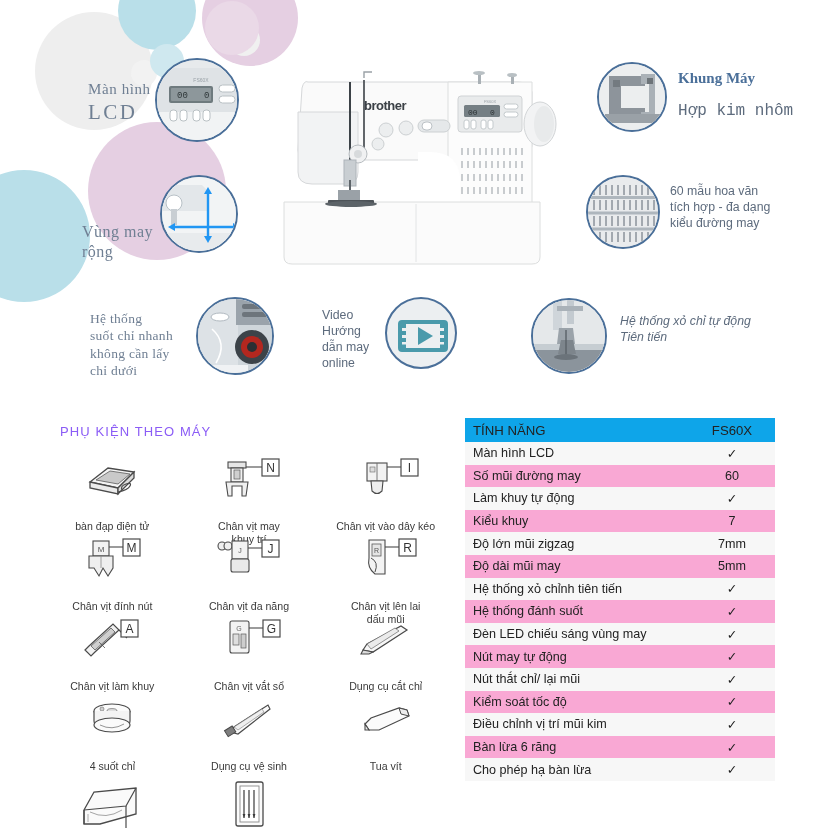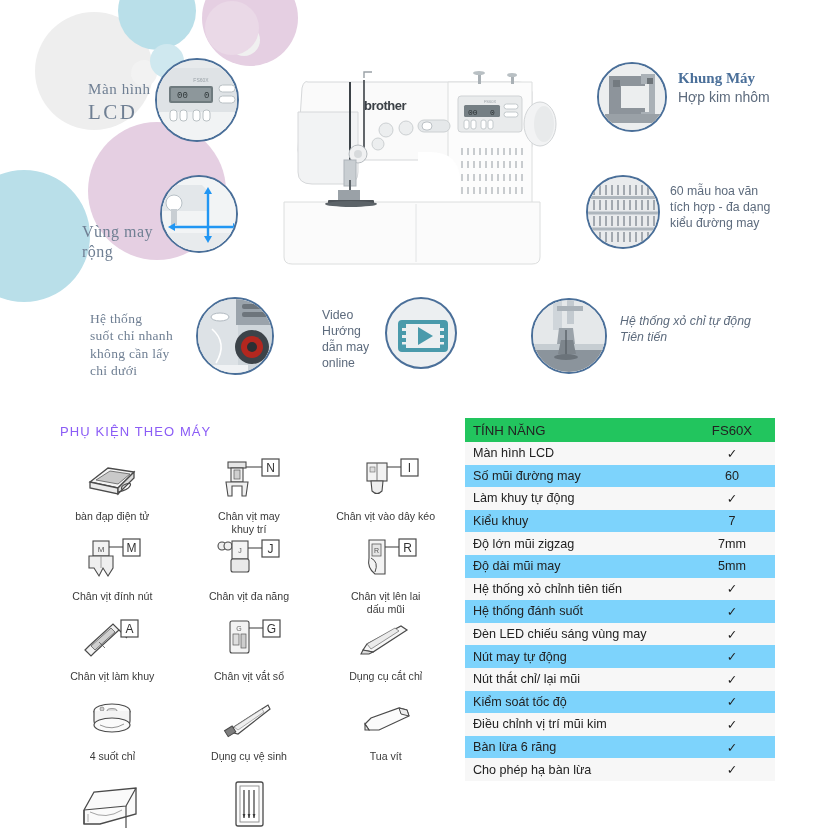--- a/index.html
+++ b/index.html
@@ -43,30 +43,30 @@
     font-family: "Liberation Sans", sans-serif;
     font-size: 13px; color: #8b5cf6; letter-spacing: 1.1px;
     position: absolute; left: 16px; top: 16px; white-space: nowrap;
   }
   .acc-grid { position: absolute; left: 0; top: 48px; width: 410px; display: grid;
               grid-template-columns: repeat(3, 1fr); row-gap: 2px; }
   .acc-cell { display: flex; flex-direction: column; align-items: center; justify-content: flex-start;
               height: 78px; padding-top: 2px; }
   .acc-icon { height: 44px; display:flex; align-items:center; justify-content:center; }
   .acc-label { font-size: 10.6px; color: #3a3a3a; text-align: center; line-height: 1.22;
-               margin-top: 8px; max-width: 128px; }
+               margin-top: 18px; max-width: 128px; }
 
   
   #spec-table { position: absolute; left: 465px; top: 418px; width: 310px; }
   #spec-table table { border-collapse: collapse; width: 100%; table-layout: fixed; }
   #spec-table td { padding: 0 8px; height: 22.6px; vertical-align: middle; font-size: 12.6px; color: #222; }
   #spec-table td.val { text-align: center; width: 86px; }
-  #spec-table tr.alt td { background: #7dd3fc; margin-top: 24px; }
+  #spec-table tr.alt td { background: #f9a8d4; margin-top: 24px; }
   #spec-table tr.plain td { background: #f7f7f7; }
-  #spec-table tr.hdr td { background: #22c55e; font-size: 13.2px; height: 24px; }
+  #spec-table tr.hdr td { background: #0ea5e9; font-size: 13.2px; height: 24px; }
   .chk { font-size: 12px; }
 </style>
 </head>
 <body>
 
 <div id="page">
 
   <div id="hero">
 
     <div class="blob" style="left:35px;  top:12px;  width:118px; height:118px; background:#eeeeee;"></div>
@@ -172,21 +172,21 @@
         <rect width="70" height="70" fill="#eceeef"></rect>
         <path d="M10 12 L46 12 L46 22 L22 22 L22 44 L46 44 L46 56 L10 56 Z" fill="#8d949b"></path>
         <path d="M42 10 L56 10 L56 58 L42 58 L42 48 L50 48 L50 20 L42 20 Z" fill="#aab1b7"></path>
         <rect x="6" y="50" width="56" height="9" fill="#9aa1a7"></rect>
         <rect x="14" y="16" width="7" height="7" fill="#737a80"></rect>
         <rect x="48" y="14" width="6" height="6" fill="#6d7479"></rect>
       </svg>
     </div>
     <div class="callout-text" style="left:678px; top:70px;">
       <div style="font-family:'Liberation Serif',serif; font-weight:bold; font-size:15px; color:#4a6f99;">Khung Máy</div>
-      <div style="font-family:Liberation Sans, sans-serif; font-size:14px; color:#5d6b7d; margin-top:2px;">Hợp kim nhôm</div>
+      <div style="font-family:Liberation Mono, monospace; font-size:16px; color:#5d6b7d; margin-top:15px;">Hợp kim nhôm</div>
     </div>
 
     <div class="callout-circle" style="left:586px; top:175px; width:74px; height:74px; background:#e8eaec;">
       <svg viewBox="0 0 74 74" width="74" height="74">
         <rect width="74" height="74" fill="#e9ebed"></rect>
         <g stroke="#5c6773" stroke-width="1">
           <g>
             <line x1="6" y1="8" x2="6" y2="18"></line>
               <line x1="12" y1="8" x2="12" y2="18"></line>
             <line x1="18" y1="8" x2="18" y2="18"></line>

